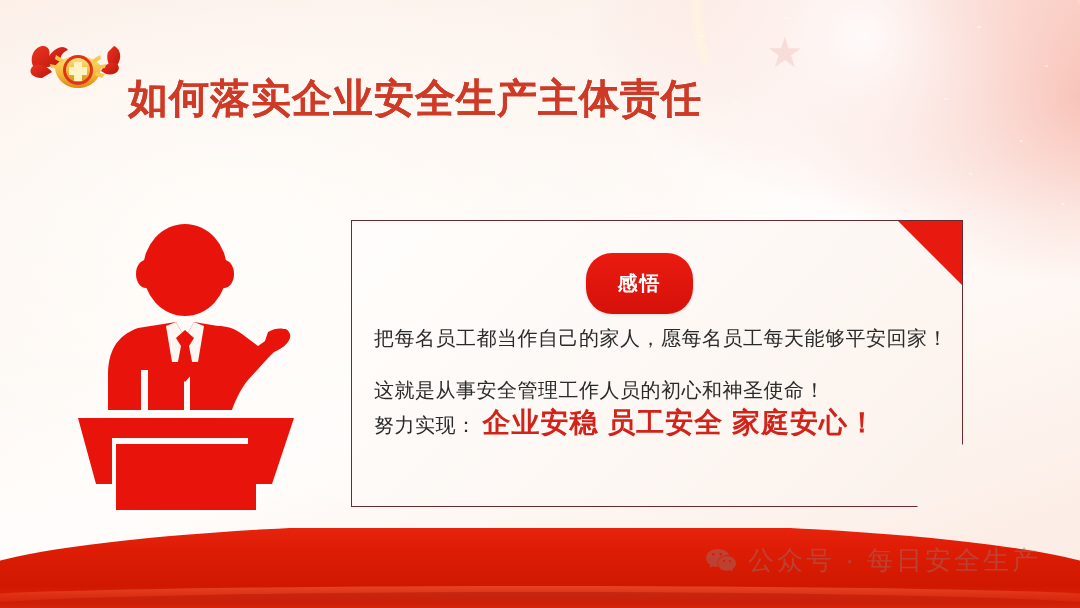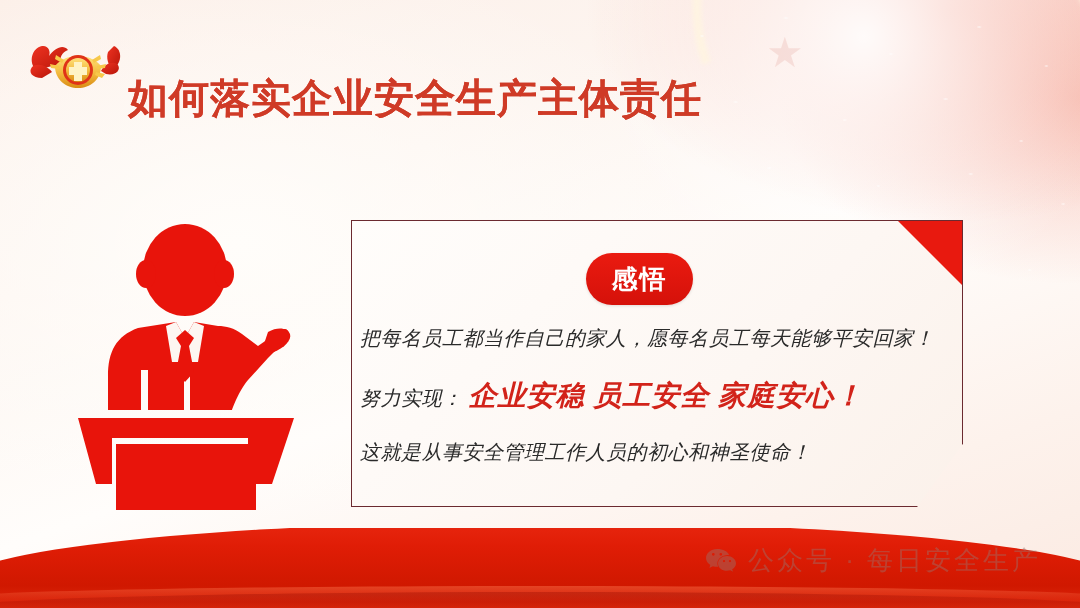--- a/index.html
+++ b/index.html
@@ -77,31 +77,30 @@
     position:absolute;left:0;top:0;width:100%;height:100%;
     pointer-events:none;
   }
   .fold-tri{
     position:absolute;right:0;top:0;width:64px;height:64px;
     background:#e8190f;
     clip-path:polygon(100% 0, 100% 100%, 0 0);
   }
   .badge{
     position:absolute;left:586px;top:253px;
-    width:107px;height:52px;border-radius:26px;
+    width:107px;height:61px;border-radius:26px;
     background:linear-gradient(180deg,#ea1b10 0%,#d5110a 100%);
-    color:#fff;font-size:26px;font-weight:bold;letter-spacing:2px;
+    color:#fff;font-size:20px;font-weight:bold;letter-spacing:2px;
     display:flex;align-items:center;justify-content:center;
     box-shadow:0 1px 3px rgba(0,0,0,.12);
     font-family:Liberation Serif, serif;
   }
   .body-lines{
-    position:absolute;left:360px;top:325px;width:580px;
+    position:absolute;left:374px;top:325px;width:580px;
     color:#2a2a2a;
-    font-style:italic;
   }
   .line{font-size:20px;line-height:1.35;letter-spacing:.5px;white-space:nowrap;}
   .line1{margin-bottom:25px;}
   .line2{margin-bottom:24px;display:flex;align-items:baseline;}
   .lbl2{font-size:20px;color:#2a2a2a;}
   .hl{
     font-size:28px;font-weight:bold;color:#d2231a;letter-spacing:1px;
     margin-left:6px;
   }
   .line3{font-size:20px;}
@@ -201,25 +200,25 @@
   <div class="card">
     <div class="card-fold">
       <div class="fold-tri"></div>
     </div>
   </div>
 
   <div class="badge">感悟</div>
 
   <div class="body-lines">
     <div class="line line1">把每名员工都当作自己的家人，愿每名员工每天能够平安回家！</div>
+    <div class="line line3">这就是从事安全管理工作人员的初心和神圣使命！</div>
     <div class="line line2">
       <span class="lbl2">努力实现：</span>
       <span class="hl">企业安稳 员工安全 家庭安心！</span>
     </div>
-    <div class="line line3">这就是从事安全管理工作人员的初心和神圣使命！</div>
   </div>
 
   <div class="ribbon-wrap">
     <div class="ribbon"></div>
     <div class="ribbon-hi"></div>
     <div class="ribbon-dark"></div>
   </div>
 
   <div class="watermark">
     <span class="wx-icon">

